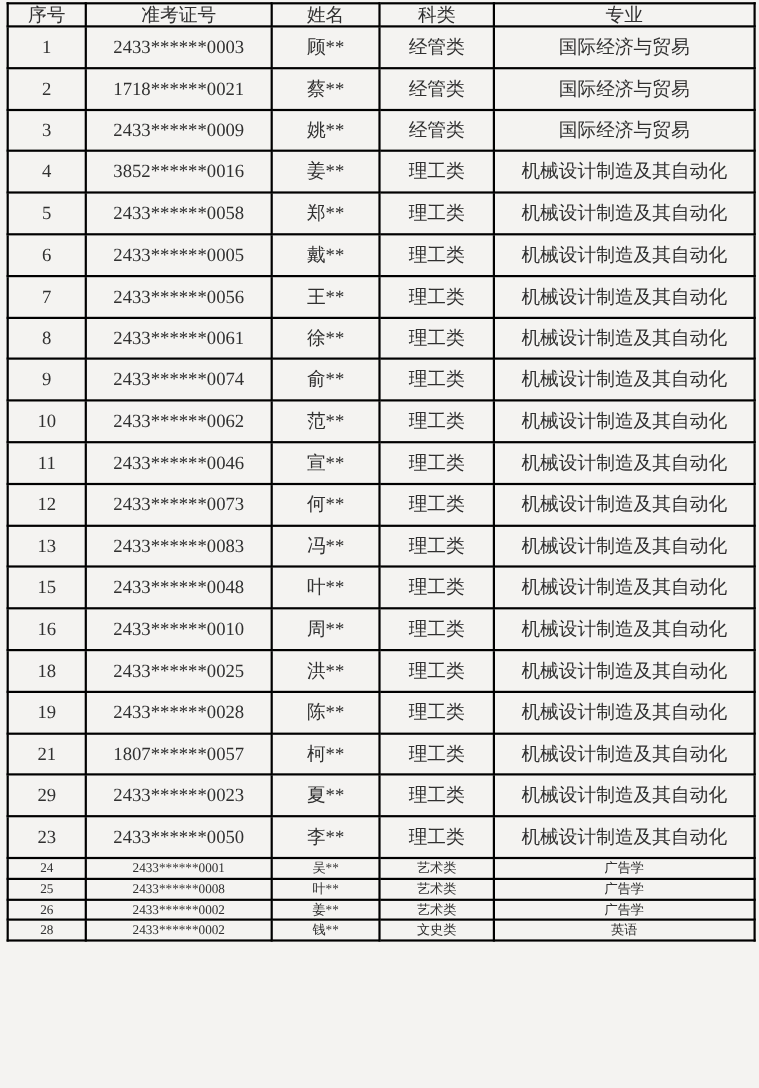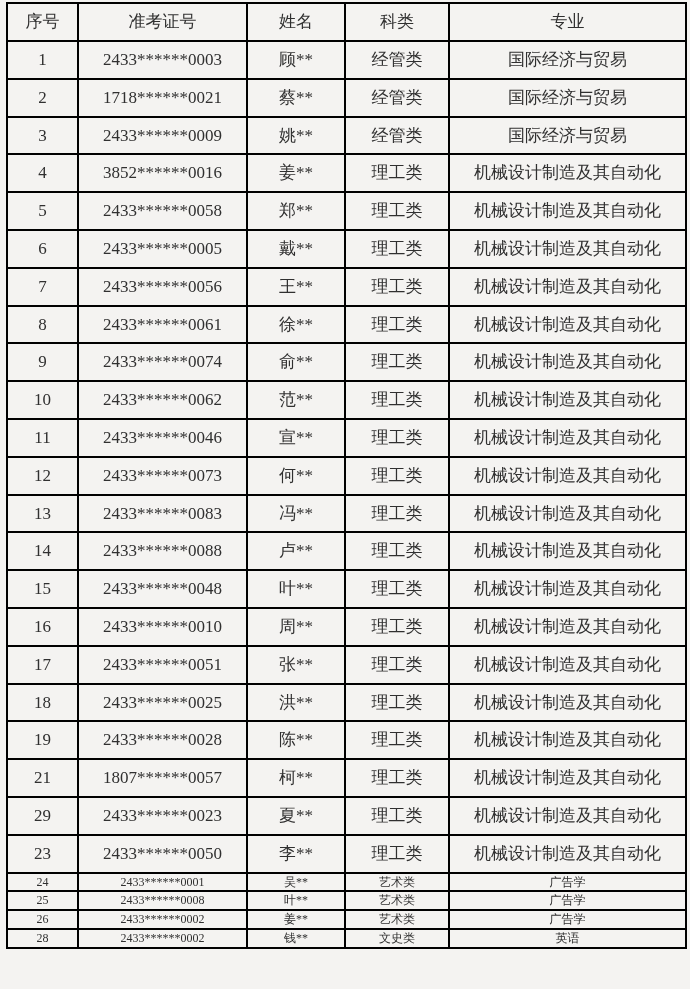--- a/index.html
+++ b/index.html
@@ -29,21 +29,21 @@
     text-align: center;
     vertical-align: middle;
     padding: 0;
     font-weight: normal;
     font-size: 17px;
     line-height: 1.05;
     white-space: nowrap;
     overflow: hidden;
   }
   table.roster thead tr {
-    height: 38px;
+    height: 21px;
   }
   table.roster tr.tall {
     height: 37.8px;
   }
   table.roster tr.short {
     height: 18.8px;
   }
   table.roster tr.short td {
     font-size: 12px;
   }
@@ -159,44 +159,30 @@
         <td>机械设计制造及其自动化</td>
       </tr>
       <tr class="tall">
         <td>13</td>
         <td>2433******0083</td>
         <td>冯**</td>
         <td>理工类</td>
         <td>机械设计制造及其自动化</td>
       </tr>
       <tr class="tall">
-        <td>14</td>
-        <td>2433******0088</td>
-        <td>卢**</td>
-        <td>理工类</td>
-        <td>机械设计制造及其自动化</td>
-      </tr>
-      <tr class="tall">
         <td>15</td>
         <td>2433******0048</td>
         <td>叶**</td>
         <td>理工类</td>
         <td>机械设计制造及其自动化</td>
       </tr>
       <tr class="tall">
         <td>16</td>
         <td>2433******0010</td>
         <td>周**</td>
-        <td>理工类</td>
-        <td>机械设计制造及其自动化</td>
-      </tr>
-      <tr class="tall">
-        <td>17</td>
-        <td>2433******0051</td>
-        <td>张**</td>
         <td>理工类</td>
         <td>机械设计制造及其自动化</td>
       </tr>
       <tr class="tall">
         <td>18</td>
         <td>2433******0025</td>
         <td>洪**</td>
         <td>理工类</td>
         <td>机械设计制造及其自动化</td>
       </tr>

